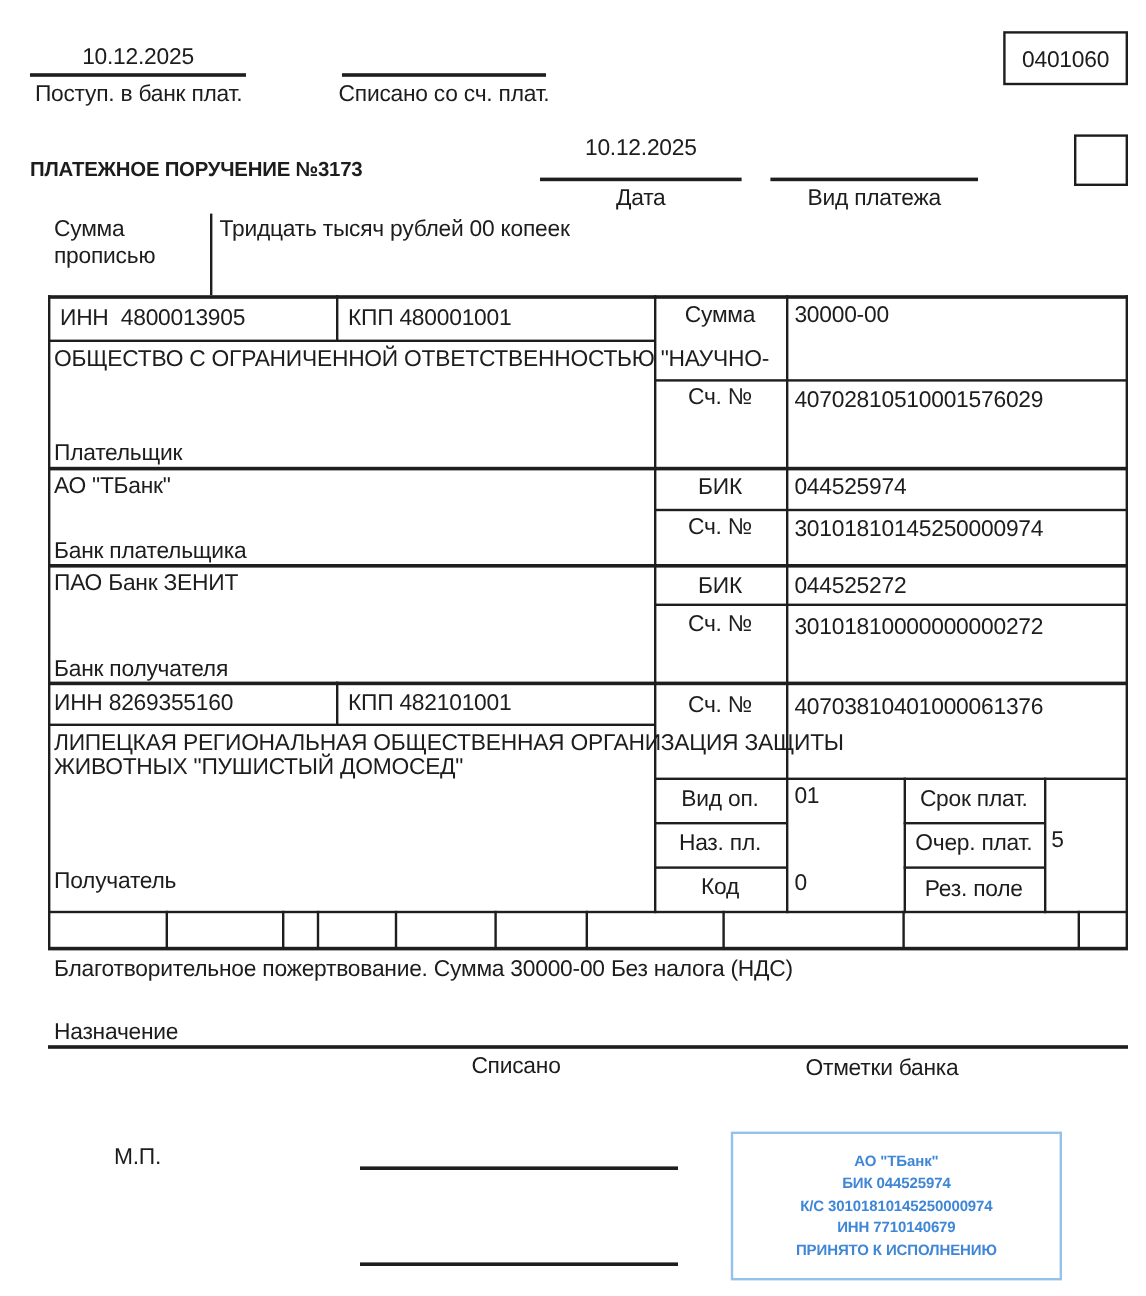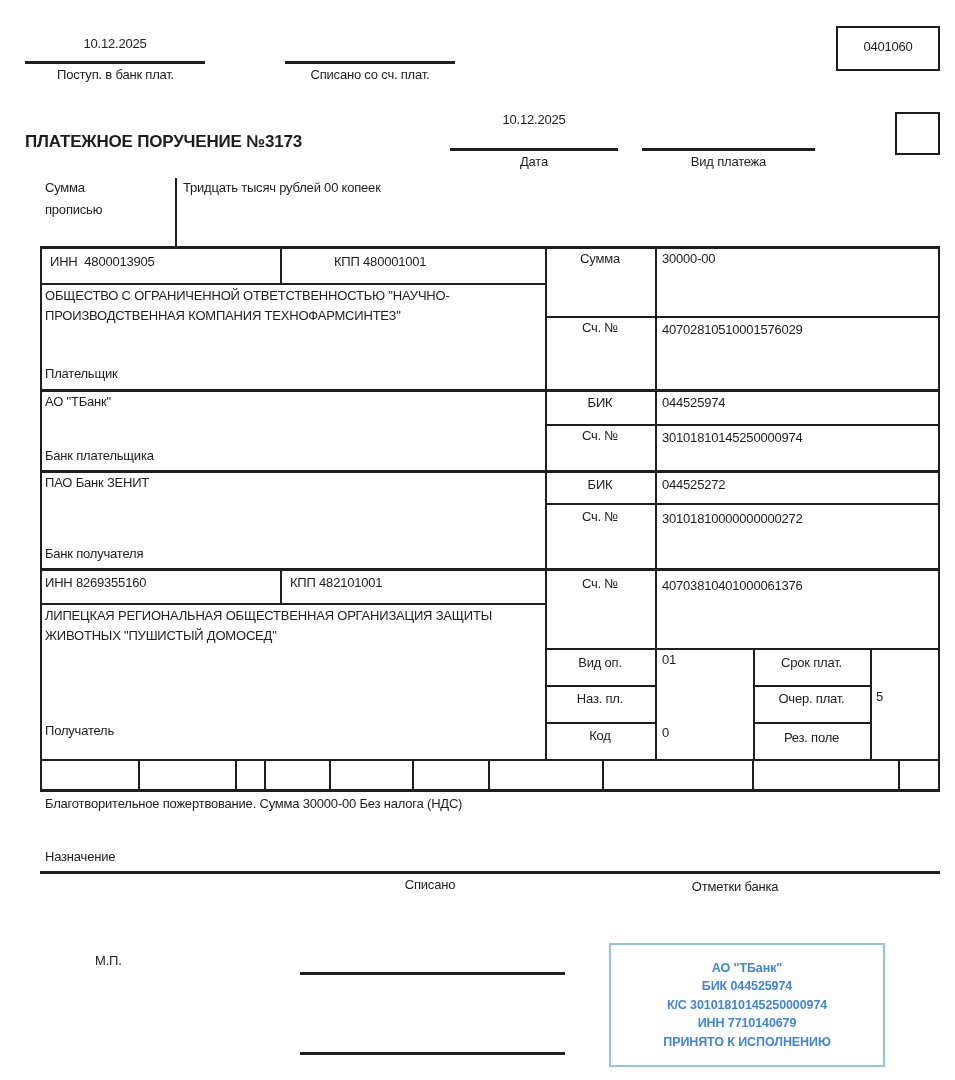--- a/index.html
+++ b/index.html
@@ -1,18 +1,18 @@
 <!DOCTYPE html>
 <html><head>
 <meta charset="utf-8">
 <style>
   html,body{margin:0;padding:0;background:#fff;}
   #doc{position:relative;width:955px;height:1080px;background:#ffffff;
        font-family:"Liberation Sans","DejaVu Sans",sans-serif;color:#1d1d1d;overflow:hidden;}
-  .t{position:absolute;font-size:13px;letter-spacing:-0.2px;white-space:pre;line-height:1.25;}
+  .t{position:absolute;font-size:19px;letter-spacing:-0.2px;white-space:pre;line-height:1.25;}
   .c{text-align:center;}
   .b{font-weight:bold;}
   .hl{position:absolute;background:#1e1e1e;}
   .vl{position:absolute;background:#1e1e1e;}
   .box{position:absolute;border:2px solid #1d1d1d;box-sizing:border-box;}
   #stamp{position:absolute;left:609px;top:943px;width:276px;height:124px;
          border:2px solid #93c3ec;box-sizing:border-box;display:flex;flex-direction:column;
          justify-content:center;align-items:center;color:#3f86d6;font-weight:bold;
          font-size:12.5px;line-height:18.5px;letter-spacing:-0.1px;text-align:center;}
 </style>
@@ -74,25 +74,24 @@
   <div class="vl" style="left:235px;top:759px;width:1.5px;height:31px;"></div>
   <div class="vl" style="left:264px;top:759px;width:1.5px;height:31px;"></div>
   <div class="vl" style="left:329px;top:759px;width:1.5px;height:31px;"></div>
   <div class="vl" style="left:412px;top:759px;width:1.5px;height:31px;"></div>
   <div class="vl" style="left:488px;top:759px;width:1.5px;height:31px;"></div>
   <div class="vl" style="left:602px;top:759px;width:1.5px;height:31px;"></div>
   <div class="vl" style="left:752px;top:759px;width:1.5px;height:31px;"></div>
   <div class="vl" style="left:898px;top:759px;width:1.5px;height:31px;"></div>
 
   <div class="t" style="left:50px;top:254px;">ИНН  4800013905</div>
-  <div class="t" style="left:290px;top:254px;margin-left:44px;">КПП 480001001</div>
+  <div class="t" style="left:290px;top:254px;">КПП 480001001</div>
   <div class="t c" style="left:545px;top:251px;width:110px;">Сумма</div>
   <div class="t" style="left:662px;top:251px;">30000-00</div>
   <div class="t" style="left:45px;top:288px;">ОБЩЕСТВО С ОГРАНИЧЕННОЙ ОТВЕТСТВЕННОСТЬЮ "НАУЧНО-</div>
-  <div class="t" style="left:45px;top:308px;">ПРОИЗВОДСТВЕННАЯ КОМПАНИЯ ТЕХНОФАРМСИНТЕЗ"</div>
   <div class="t c" style="left:545px;top:320px;width:110px;">Сч. №</div>
   <div class="t" style="left:662px;top:322px;">40702810510001576029</div>
   <div class="t" style="left:45px;top:366px;">Плательщик</div>
 
   <div class="t" style="left:45px;top:394px;">АО "ТБанк"</div>
   <div class="t c" style="left:545px;top:395px;width:110px;">БИК</div>
   <div class="t" style="left:662px;top:395px;">044525974</div>
   <div class="t c" style="left:545px;top:428px;width:110px;">Сч. №</div>
   <div class="t" style="left:662px;top:430px;">30101810145250000974</div>
   <div class="t" style="left:45px;top:448px;">Банк плательщика</div>

